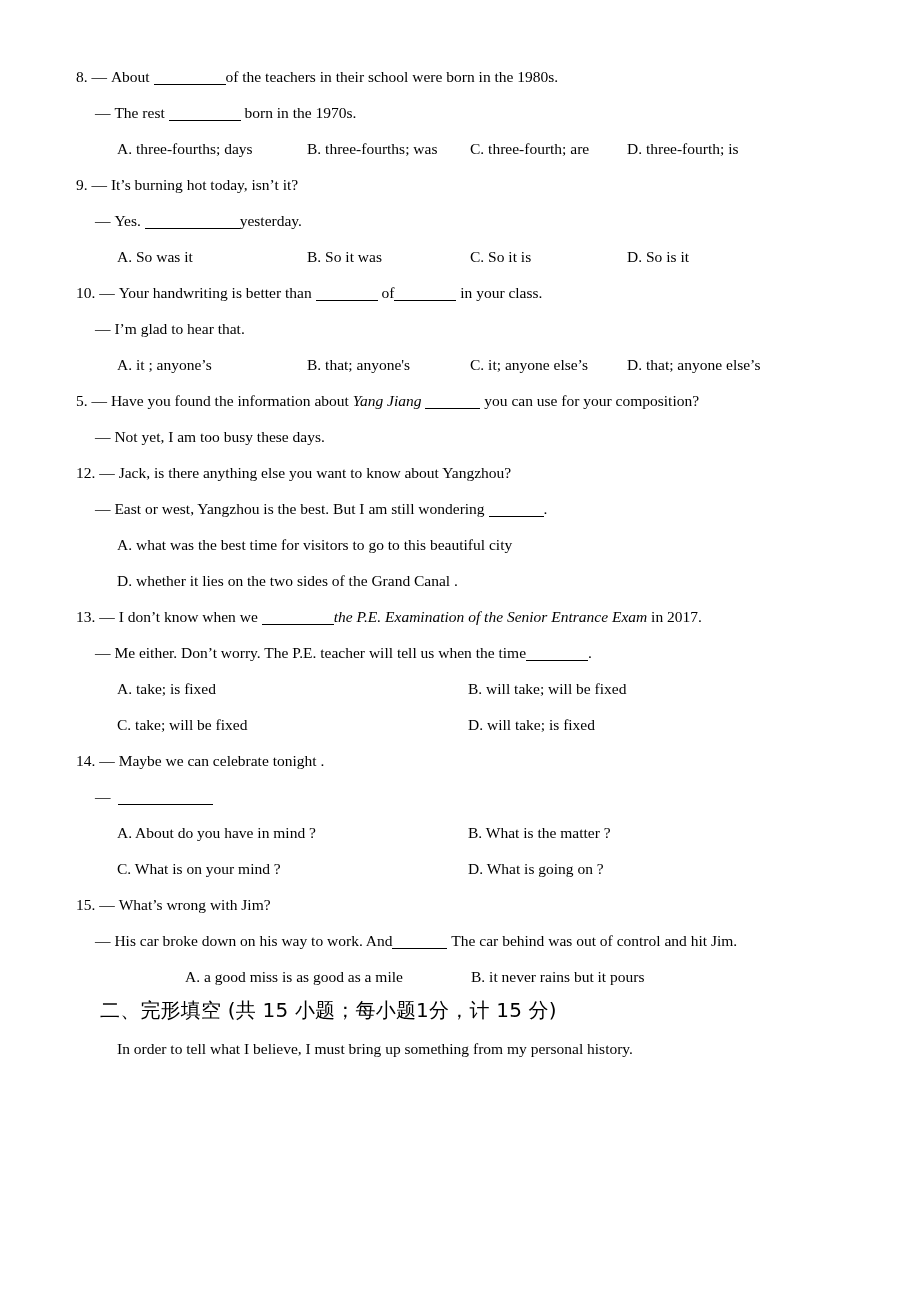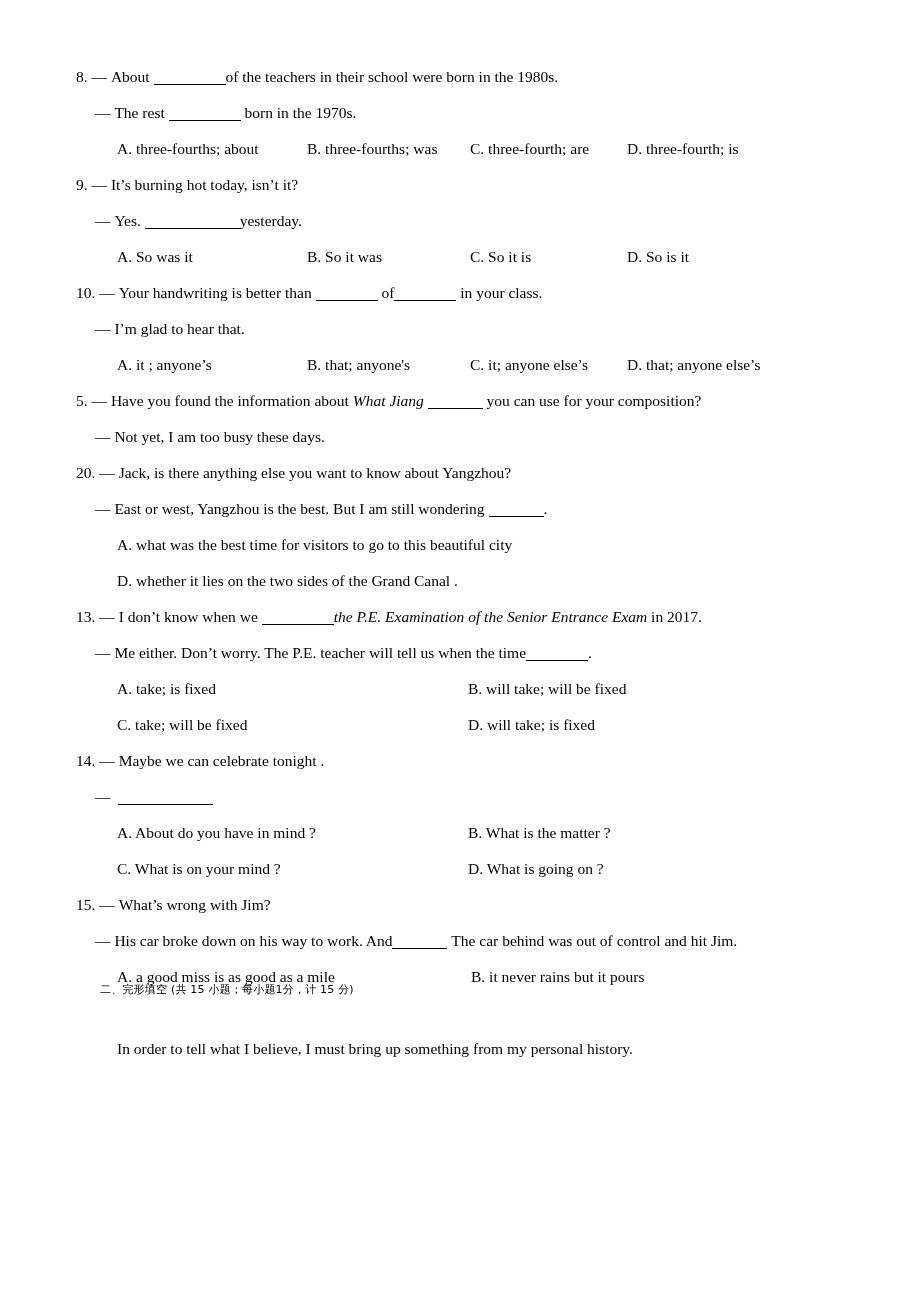--- a/index.html
+++ b/index.html
@@ -61,21 +61,21 @@
 
   .opt { display: inline-block; white-space: nowrap; }
 
   
   .c4 .opt:nth-child(1) { width: 190px; }
   .c4 .opt:nth-child(2) { width: 163px; margin-top: 36px; }
   .c4 .opt:nth-child(3) { width: 157px; }
 
   
   .c2 .opt:nth-child(1) { width: 351px; }
-  .c2b .opt:nth-child(1) { width: 354px; }
+  .c2b .opt:nth-child(1) { width: 354px; text-align: center; }
 
   
   .c1 .opt { width: auto; }
 
   
   .blank {
     display: inline-block;
     border-bottom: 1px solid #000;
     vertical-align: baseline;
     height: 0.92em;
@@ -86,23 +86,23 @@
   .b-xl  { width: 72px; }
   .b-xxl { width: 95px; }
 
   .ital { font-style: italic; }
 
   
   .section-head {
     padding-left: 40px;
     height: 36px;
     display: flex;
-    align-items: flex-start;
+    align-items: flex-end;
     font-family: "DejaVu Sans", "Liberation Sans", sans-serif;
-    font-size: 11px;
+    font-size: 20px;
     letter-spacing: 0.2px;
   }
   .section-head .cn { font-family: "DejaVu Sans", sans-serif; }
 
   .para {
     padding-left: 57px;
     height: 36px;
     display: flex;
     align-items: flex-end;
   }
@@ -113,21 +113,21 @@
 <div class="page">
 
   <div class="q-block">
     <div class="line stem">
       <span class="qnum">8.</span>&nbsp;<span class="dash">—</span>&nbsp;<span>About</span>&nbsp;<span class="blank b-xl"></span><span>of the teachers in their school were born in the 1980s.</span>
     </div>
     <div class="line reply">
       <span class="dash">—</span>&nbsp;<span>The rest</span>&nbsp;<span class="blank b-xl"></span>&nbsp;<span>born in the 1970s.</span>
     </div>
     <div class="line opts c4">
-      <span class="opt">A. three-fourths; about</span>
+      <span class="opt">A. three-fourths; days</span>
         <span class="opt">B. three-fourths; was</span>
         <span class="opt">C. three-fourth; are</span>
         <span class="opt">D. three-fourth; is</span>
     </div>
   </div>
 
   <div class="q-block">
     <div class="line stem">
       <span class="qnum">9.</span>&nbsp;<span class="dash">—</span>&nbsp;<span>It’s burning hot today, isn’t it?</span>
     </div>
@@ -152,30 +152,30 @@
     <div class="line opts c4">
       <span class="opt">A. it ; anyone’s</span>
         <span class="opt">B. that; anyone's</span>
         <span class="opt">C. it; anyone else’s</span>
         <span class="opt">D. that; anyone else’s</span>
     </div>
   </div>
 
   <div class="q-block">
     <div class="line stem">
-      <span class="qnum">5.</span>&nbsp;<span class="dash">—</span>&nbsp;<span>Have you found the information about</span>&nbsp;<span class="ital">What Jiang</span>&nbsp;<span class="blank b-md"></span>&nbsp;<span>you can use for your composition?</span>
+      <span class="qnum">5.</span>&nbsp;<span class="dash">—</span>&nbsp;<span>Have you found the information about</span>&nbsp;<span class="ital">Yang Jiang</span>&nbsp;<span class="blank b-md"></span>&nbsp;<span>you can use for your composition?</span>
     </div>
     <div class="line reply">
       <span class="dash">—</span>&nbsp;<span>Not yet, I am too busy these days.</span>
     </div>
   </div>
 
   <div class="q-block">
     <div class="line stem">
-      <span class="qnum">20.</span>&nbsp;<span class="dash">—</span>&nbsp;<span>Jack, is there anything else you want to know about Yangzhou?</span>
+      <span class="qnum">12.</span>&nbsp;<span class="dash">—</span>&nbsp;<span>Jack, is there anything else you want to know about Yangzhou?</span>
     </div>
     <div class="line reply">
       <span class="dash">—</span>&nbsp;<span>East or west, Yangzhou is the best. But I am still wondering</span>&nbsp;<span class="blank b-md"></span><span>.</span>
     </div>
     <div class="line opts c1">
       <span class="opt">A. what was the best time for visitors to go to this beautiful city</span>
     </div>
     <div class="line opts c1">
       <span class="opt">D. whether it lies on the two sides of the Grand Canal .</span>
     </div>

